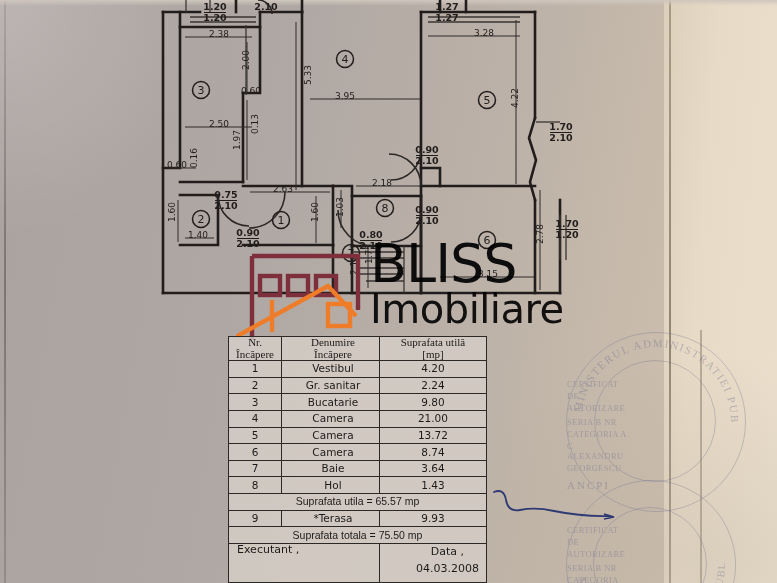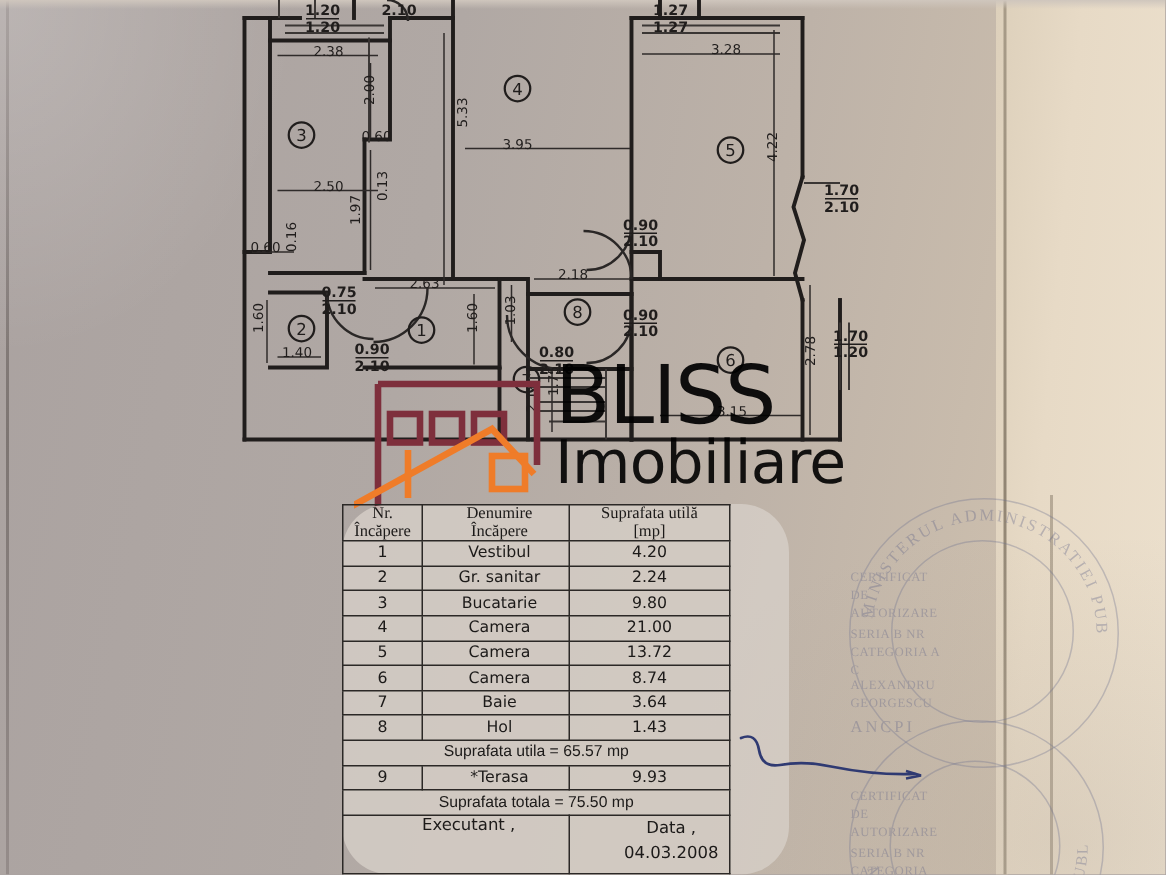--- a/index.html
+++ b/index.html
@@ -33,35 +33,35 @@
   
   .logo{position:absolute;left:236px;top:240px;width:330px;height:100px;}
   .logo-text-b{position:absolute;left:134px;top:-8px;font-size:54px;
     font-family:"DejaVu Sans",sans-serif;color:#000000;letter-spacing:-1px;
     font-weight:400;opacity:.92;text-align:right;}
   .logo-text-i{position:absolute;left:134px;top:46px;font-size:40px;
     font-family:"DejaVu Sans",sans-serif;color:#000000;letter-spacing:-.5px;
     font-weight:400;opacity:.9;}
 
   
-  .tbl-wrap{position:absolute;left:228px;top:336px;width:298px;height:247px;
-    background:rgba(214,206,199,.82);border-radius:32px;}
+  .tbl-wrap{position:absolute;left:228px;top:336px;width:259px;height:247px;
+    background:rgba(214,206,199,.82);}
   table.plan-tbl{border-collapse:collapse;width:259px;height:247px;
     font-family:"DejaVu Sans",sans-serif;color:#1c1a19;}
   table.plan-tbl td,table.plan-tbl th{
     border:1.3px solid #2b2826;padding:0 3px;font-weight:400;
     font-size:10.5px;text-align:center;line-height:1.05;}
   table.plan-tbl th{font-size:11px;font-family:"Liberation Serif",serif;}
   .c-nr{width:50px;}
   .c-den{width:103px;text-align:left;padding-left:8px !important;}
   .c-sup{width:104px;}
   .den-head{font-family:"Liberation Serif",serif;}
   .sum-row td{font-family:Liberation Sans, sans-serif;font-size:12.5px;text-align:center;margin-top:48px;}
   .foot td{border:1.3px solid #2b2826;height:38px;vertical-align:top;padding-top:5px;}
-  .foot .lbl{text-align:center;padding-left:20px;font-size:11px;}
+  .foot .lbl{text-align:left;padding-left:8px;font-size:11px;}
   .foot .dt{font-size:11px;line-height:1.5;padding-left:32px;}
 
   
   .stamp{position:absolute;border-radius:50%;border:1.6px solid #6f7390;
     opacity:.34;color:#5d6186;}
   .stamp-1{left:566px;top:332px;width:178px;height:178px;}
   .stamp-1 .inner{position:absolute;left:27px;top:27px;width:120px;height:120px;
     border:1.2px solid #6f7390;border-radius:50%;}
   .stamp-2{left:566px;top:480px;width:168px;height:168px;}
   .stamp-2 .inner{position:absolute;left:26px;top:26px;width:112px;height:112px;

